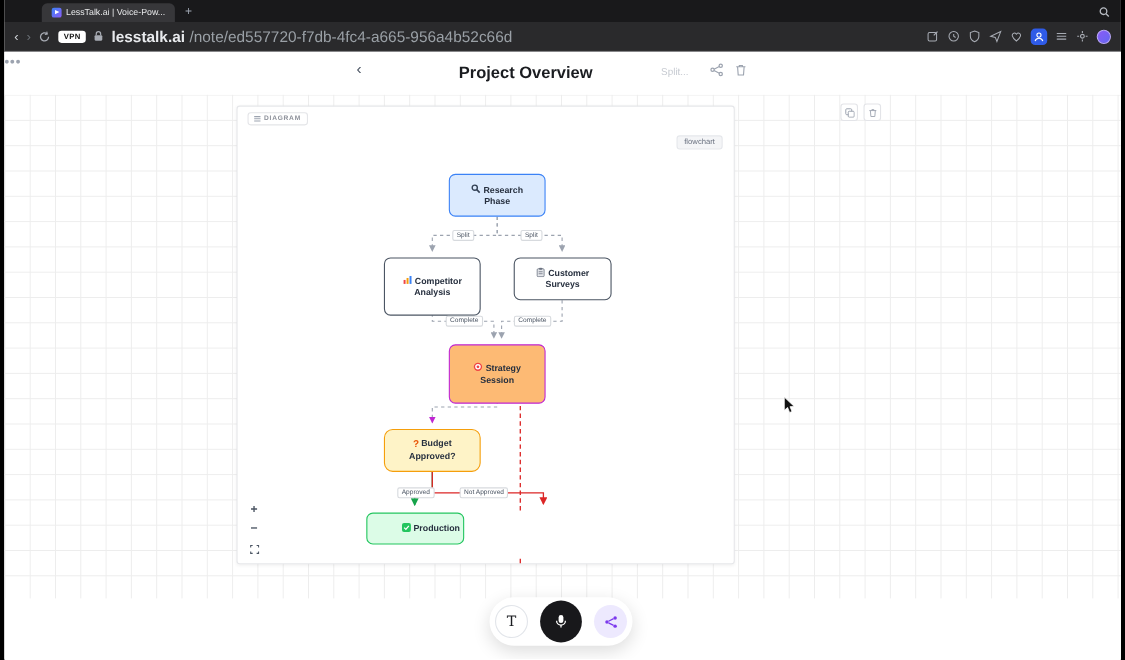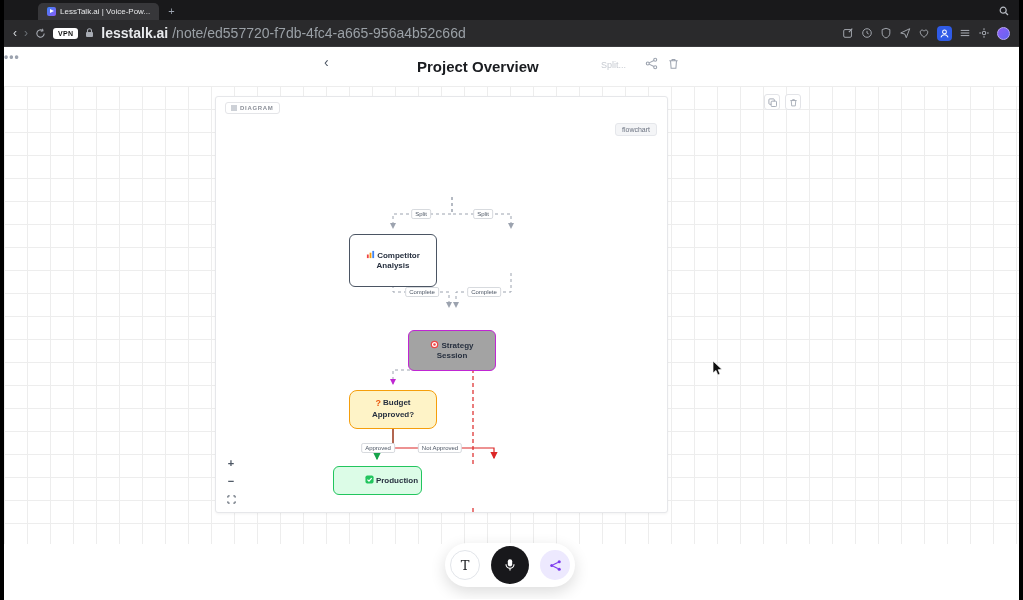--- a/index.html
+++ b/index.html
@@ -49,21 +49,21 @@
   .diagram-tag { position:absolute; right:10px; top:26px; background:#f4f5f7; border:1px solid #e5e7eb; border-radius:3px; padding:2px 6px; font-size:7px; color:#6b7280; }
 
   .edges { position:absolute; inset:0; }
 
   .node { position:absolute; border-radius:6px; display:flex; align-items:center; justify-content:center; text-align:center; font-size:8px; font-weight:600; color:#27303f; line-height:1.3; z-index:2; }
   .node-inner { max-width:62px; }
   .nicon { display:inline-block; vertical-align:-1px; margin-right:2px; }
   #n-research   { left:192px; top:61px;  width:88px; height:39px; background:#dbeafe; border:1.5px solid #3b82f6; }
   #n-competitor { left:133px; top:137px; width:88px; height:53px; background:#ffffff; border:1.5px solid #4b5563; }
   #n-customer   { left:251px; top:137px; width:89px; height:39px; background:#ffffff; border:1.5px solid #4b5563; }
-  #n-strategy   { left:192px; top:233px; width:88px; height:41px; background:#a3a3a3; border:1.5px solid #c026d3; }
+  #n-strategy   { left:192px; top:216px; width:88px; height:54px; background:#fdba74; border:1.5px solid #c026d3; }
   #n-budget     { left:133px; top:293px; width:88px; height:39px; background:#fef3c7; border:1.5px solid #f59e0b; border-radius:8px; }
   #n-production { left:117px; top:369px; width:89px; height:29px; background:#dcfce7; border:1.5px solid #22c55e;padding-left:28px; }
   #n-return     { left:236px; top:367px; width:88px; height:44px; background:#fee2e2; border:1.5px solid #ef4444; }
 
   .elabel { position:absolute; transform:translate(-50%,-50%); background:#fff; border:1px solid #d7dade; border-radius:2px; font-size:6px; color:#4b5563; padding:1px 3px; white-space:nowrap; z-index:3; }
   .qmark { font-size:9px; font-weight:700; color:#ea580c; }
 
   .card-actions { position:absolute; left:760px; top:8px; display:flex; gap:5px; }
   .mini-btn { width:16px; height:16px; background:#fff; border:1px solid #e3e4e8; border-radius:3px; display:flex; align-items:center; justify-content:center; color:#9ca3af; }
 
@@ -229,26 +229,40 @@
           <path d="M236,100 L236,117 L295,117 L295,131" fill="none" stroke="#9ca3af" stroke-width="1" stroke-dasharray="3,3" marker-end="url(#ag)"></path>
           <path d="M177,176 L177,195 L233,195 L233,210" fill="none" stroke="#9ca3af" stroke-width="1" stroke-dasharray="3,3" marker-end="url(#ag)"></path>
           <path d="M295,176 L295,195 L240,195 L240,210" fill="none" stroke="#9ca3af" stroke-width="1" stroke-dasharray="3,3" marker-end="url(#ag)"></path>
           <path d="M236,255 L236,273 L177,273 L177,287" fill="none" stroke="#9ca3af" stroke-width="1" stroke-dasharray="3,3" marker-end="url(#ap)"></path>
           <path d="M177,332 L177,351 L161,351 L161,362" fill="none" stroke="#16a34a" stroke-width="1.2" marker-end="url(#agr)"></path>
           <path d="M177,332 L177,351 L278,351 L278,361" fill="none" stroke="#dc2626" stroke-width="1.2" marker-end="url(#ar)"></path>
           <path d="M257,367 L257,261" fill="none" stroke="#dc2626" stroke-width="1.2" stroke-dasharray="4,3" marker-end="url(#ar)"></path>
           <path d="M257,411 L257,425" fill="none" stroke="#dc2626" stroke-width="1.2" stroke-dasharray="4,3"></path>
         </svg>
 
+        <div class="node" id="n-research">
+          <div class="node-inner"><span class="nicon"><svg width="9" height="9" viewBox="0 0 10 10">
+                  <circle cx="4" cy="4" r="2.6" fill="none" stroke="#334155" stroke-width="1.4"></circle>
+                  <line x1="6" y1="6" x2="9" y2="9" stroke="#334155" stroke-width="1.6"></line>
+                </svg></span><span>Research Phase</span></div>
+        </div>
         <div class="node" id="n-competitor">
           <div class="node-inner"><span class="nicon"><svg width="9" height="9" viewBox="0 0 10 10">
                   <rect x="1" y="5" width="2" height="4" fill="#ef4444"></rect>
                   <rect x="4" y="3" width="2" height="6" fill="#f59e0b"></rect>
                   <rect x="7" y="1" width="2" height="8" fill="#3b82f6"></rect>
                 </svg></span><span>Competitor Analysis</span></div>
+        </div>
+        <div class="node" id="n-customer">
+          <div class="node-inner"><span class="nicon"><svg width="9" height="9" viewBox="0 0 10 10">
+                  <rect x="1.5" y="1.5" width="7" height="8" rx="1" fill="#e5e7eb" stroke="#6b7280" stroke-width="0.8"></rect>
+                  <rect x="3.5" y="0.5" width="3" height="2" rx="0.5" fill="#6b7280"></rect>
+                  <line x1="3" y1="4.5" x2="7" y2="4.5" stroke="#6b7280" stroke-width="0.8"></line>
+                  <line x1="3" y1="6.5" x2="7" y2="6.5" stroke="#6b7280" stroke-width="0.8"></line>
+                </svg></span><span>Customer Surveys</span></div>
         </div>
         <div class="node" id="n-strategy">
           <div class="node-inner"><span class="nicon"><svg width="9" height="9" viewBox="0 0 10 10">
                   <circle cx="5" cy="5" r="4.2" fill="#ef4444"></circle>
                   <circle cx="5" cy="5" r="2.8" fill="#fff"></circle>
                   <circle cx="5" cy="5" r="1.4" fill="#ef4444"></circle>
                 </svg></span><span>Strategy Session</span></div>
         </div>
         <div class="node" id="n-budget">
           <div class="node-inner"><span class="nicon qmark">?</span><span>Budget Approved?</span></div>

